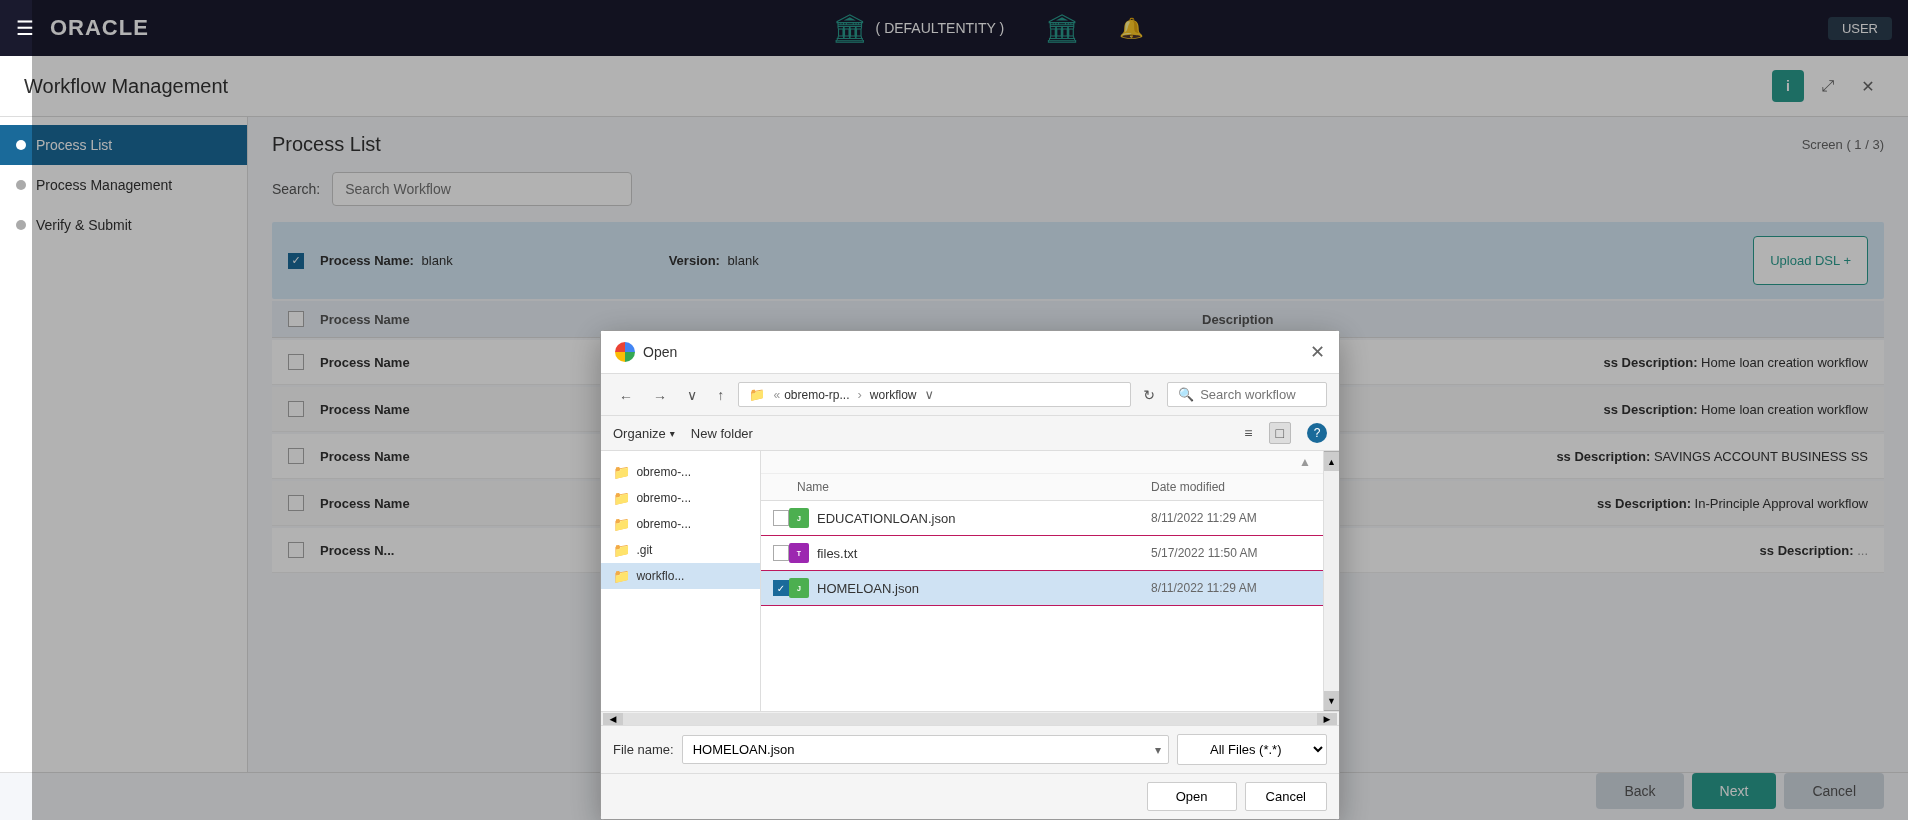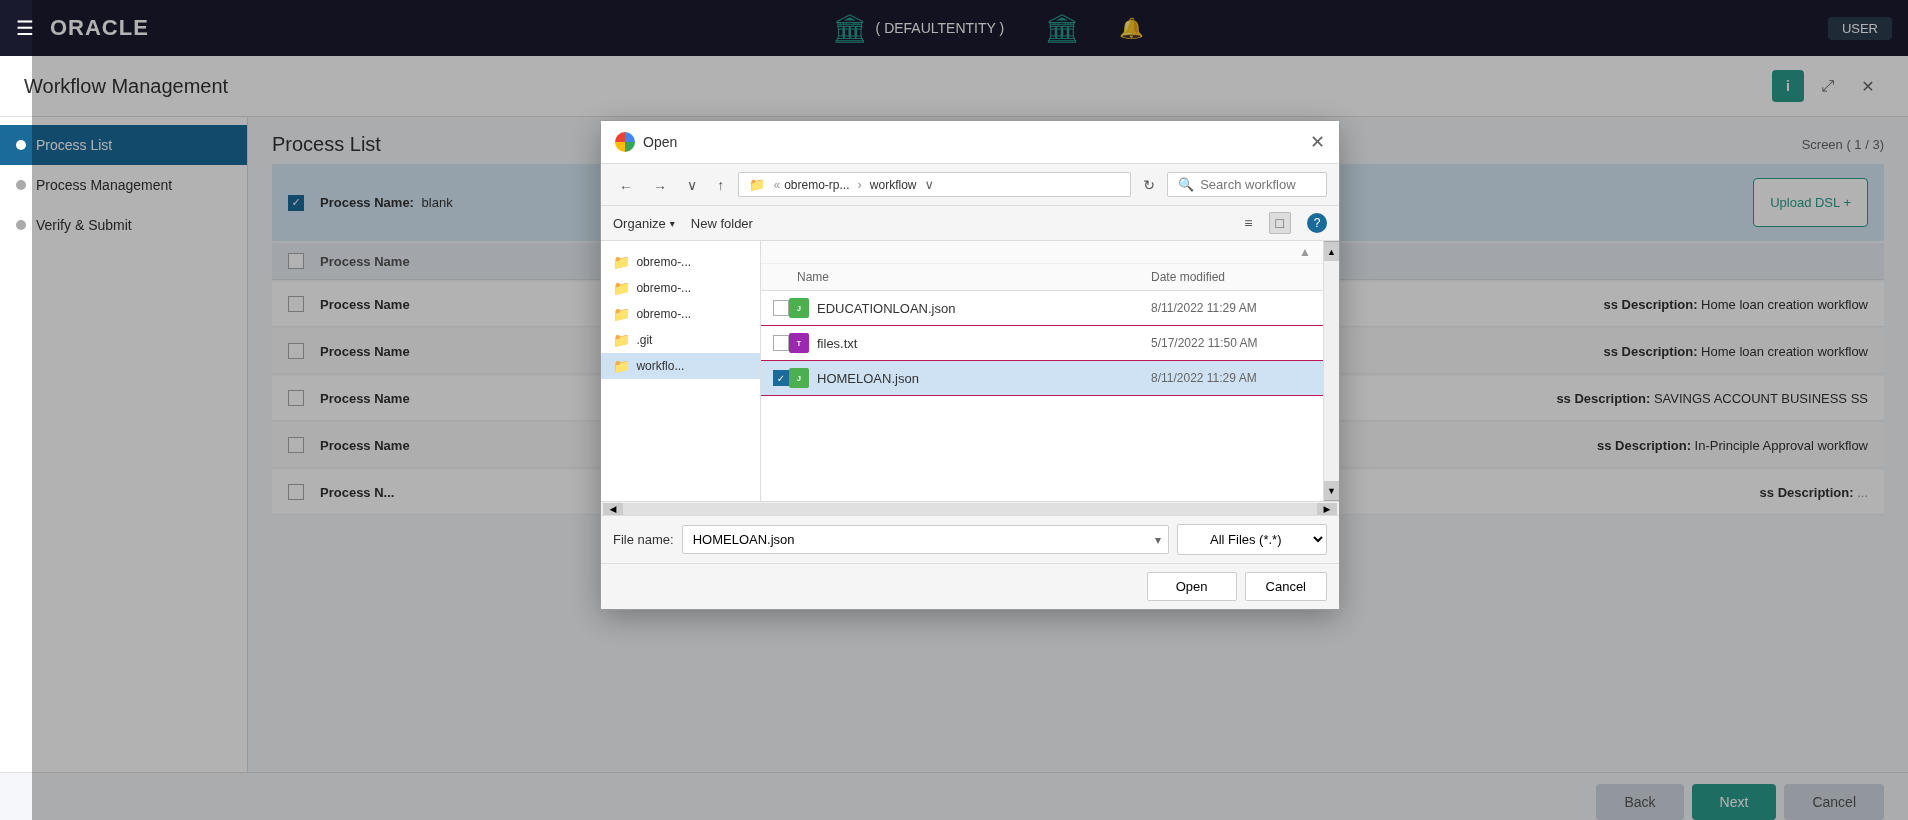--- a/index.html
+++ b/index.html
@@ -142,32 +142,32 @@
       background: white;
       flex-shrink: 0;
     }
 
     
     .bottom-nav {
       position: fixed; bottom: 0; right: 0; left: 0;
       height: 48px;
       background: #f5f7fa;
       border-top: 1px solid #ddd;
-      display: flex; align-items: flex-end; justify-content: flex-end;
+      display: flex; align-items: flex-start; justify-content: flex-end;
       padding: 0 24px; gap: 8px;
     }
     .btn-back { background: #d0d8e0; color: #555; border: none; padding: 10px 28px; border-radius: 4px; cursor: pointer; font-size: 14px; }
     .btn-next { background: #2a9d8f; color: white; border: none; padding: 10px 28px; border-radius: 4px; cursor: pointer; font-size: 14px; }
     .btn-cancel { background: #d0d8e0; color: #555; border: none; padding: 10px 28px; border-radius: 4px; cursor: pointer; font-size: 14px; }
 
     
     .dialog-overlay {
       position: fixed; top: 0; left: 0; right: 0; bottom: 0;
       background: rgba(0,0,0,0.3);
-      display: flex; align-items: flex-start; justify-content: center;
+      display: flex; align-items: flex-end; justify-content: center;
       padding-top: 120px;
       z-index: 100;
       margin-left: 32px;
     }
     .dialog {
       background: #f0f0f0;
       width: 740px;
       border: 1px solid #999;
       border-radius: 4px;
       box-shadow: 0 8px 32px rgba(0,0,0,0.3);
@@ -310,20 +310,24 @@
       <span>Verify &amp; Submit</span>
     </div>
   </div>
 
   <div class="content-area">
     <div class="content-header">
       <span class="content-title">Process List</span>
       <span class="screen-indicator">Screen ( 1 / 3)</span>
     </div>
 
+    <div class="search-bar">
+      <span class="search-label">Search:</span>
+      <input class="search-input" type="text" placeholder="Search Workflow" style="">
+    </div>
 
     <div class="process-table">
 
       <div class="process-row-header">
         <div class="checkbox-blue">✓</div>
         <span class="process-label">
           <strong>Process Name:</strong>
           <span style="margin-left:4px; font-weight:normal;">blank</span>
         </span>
         <span class="process-label" style="margin-left: 200px;">

